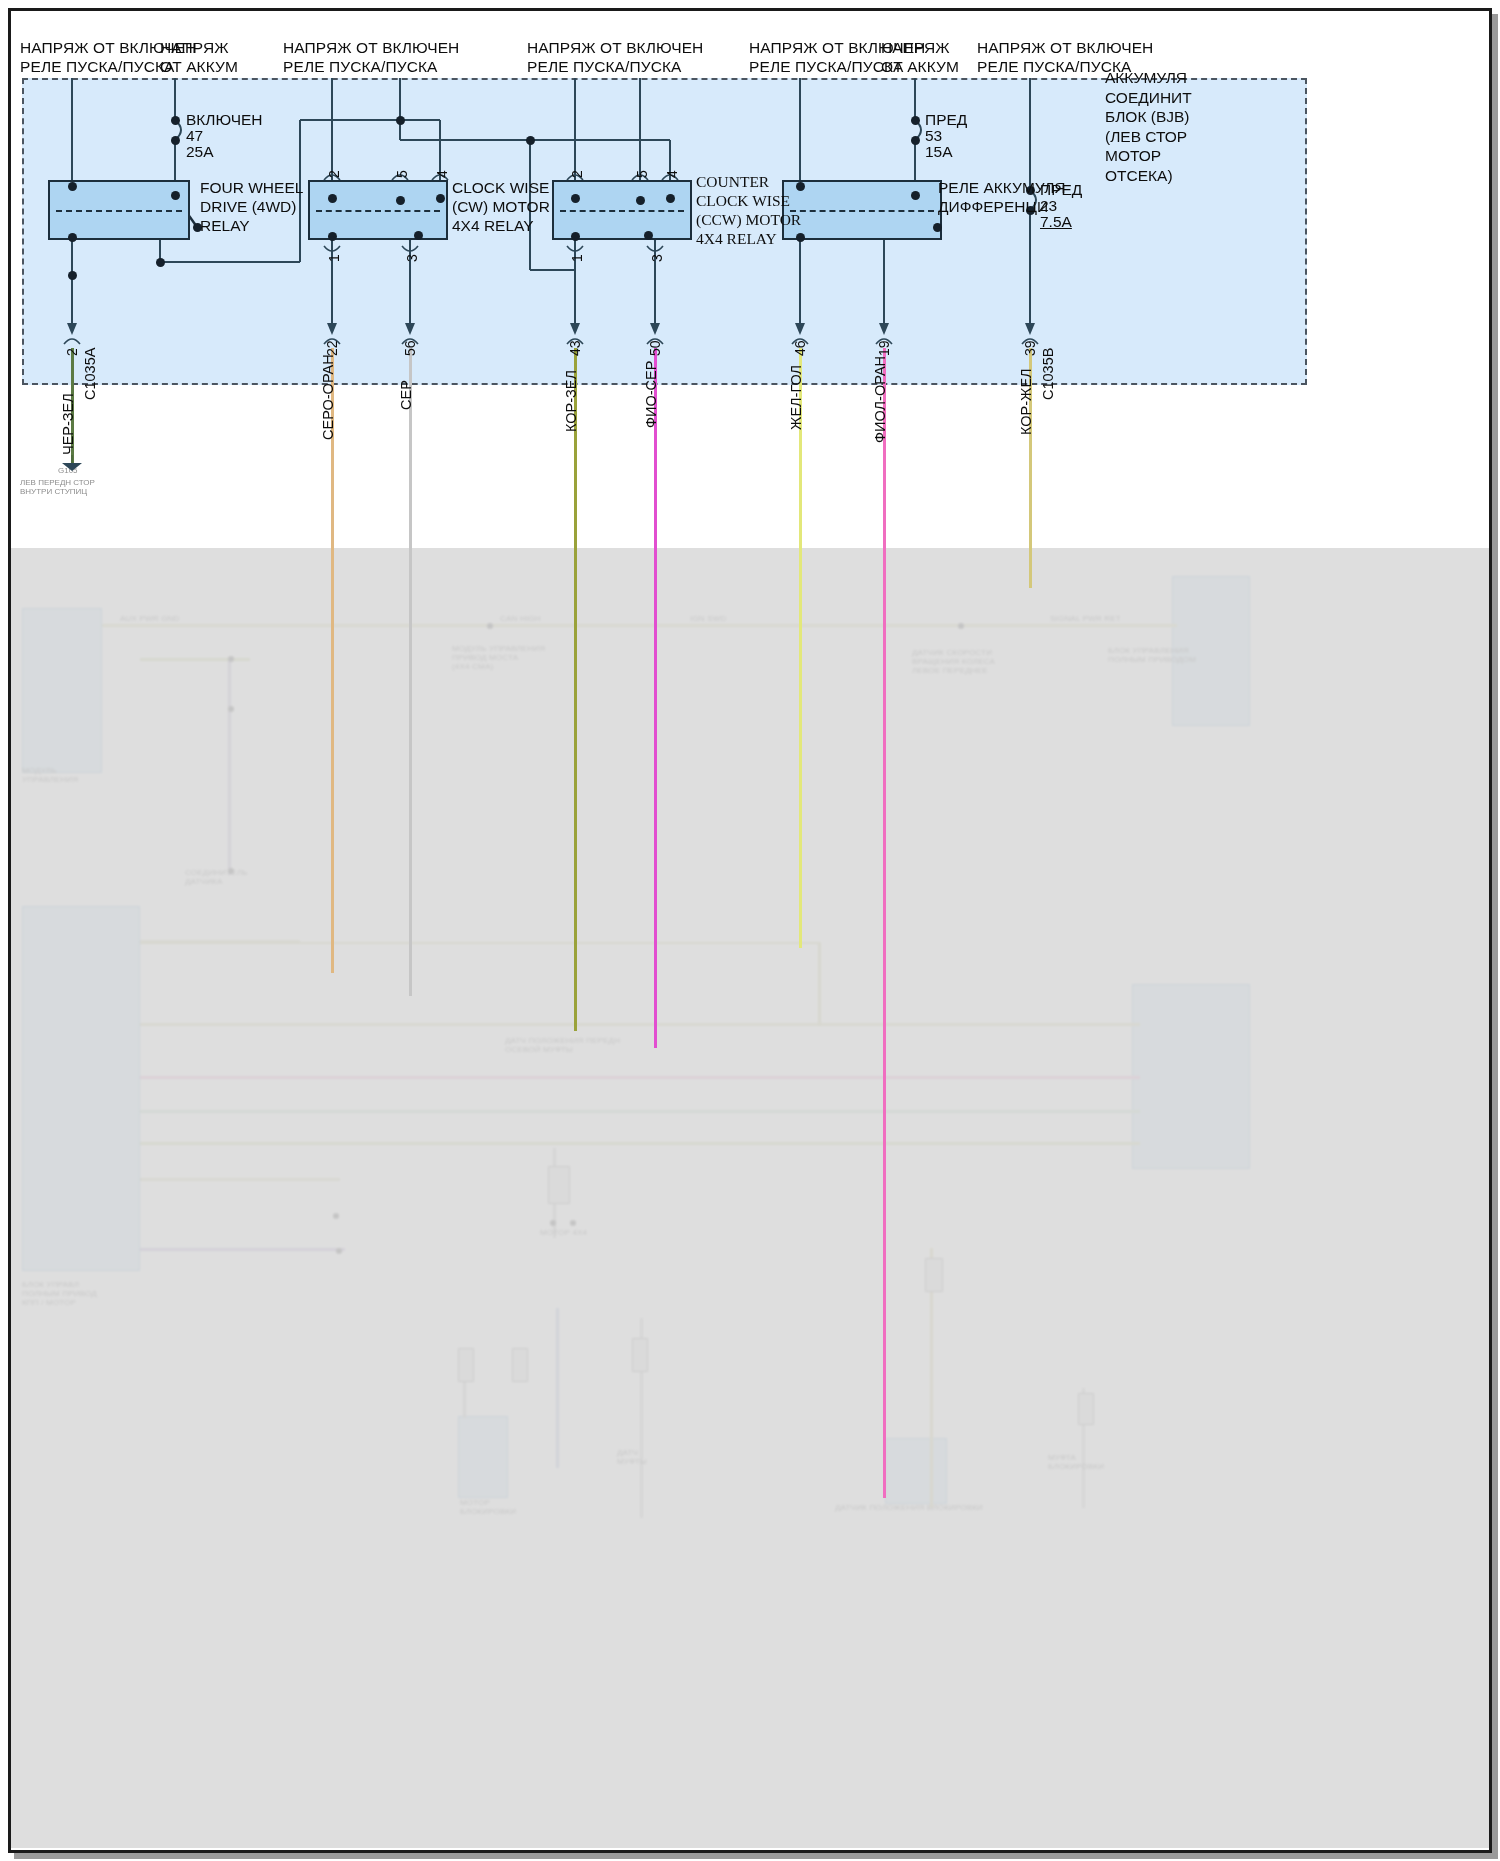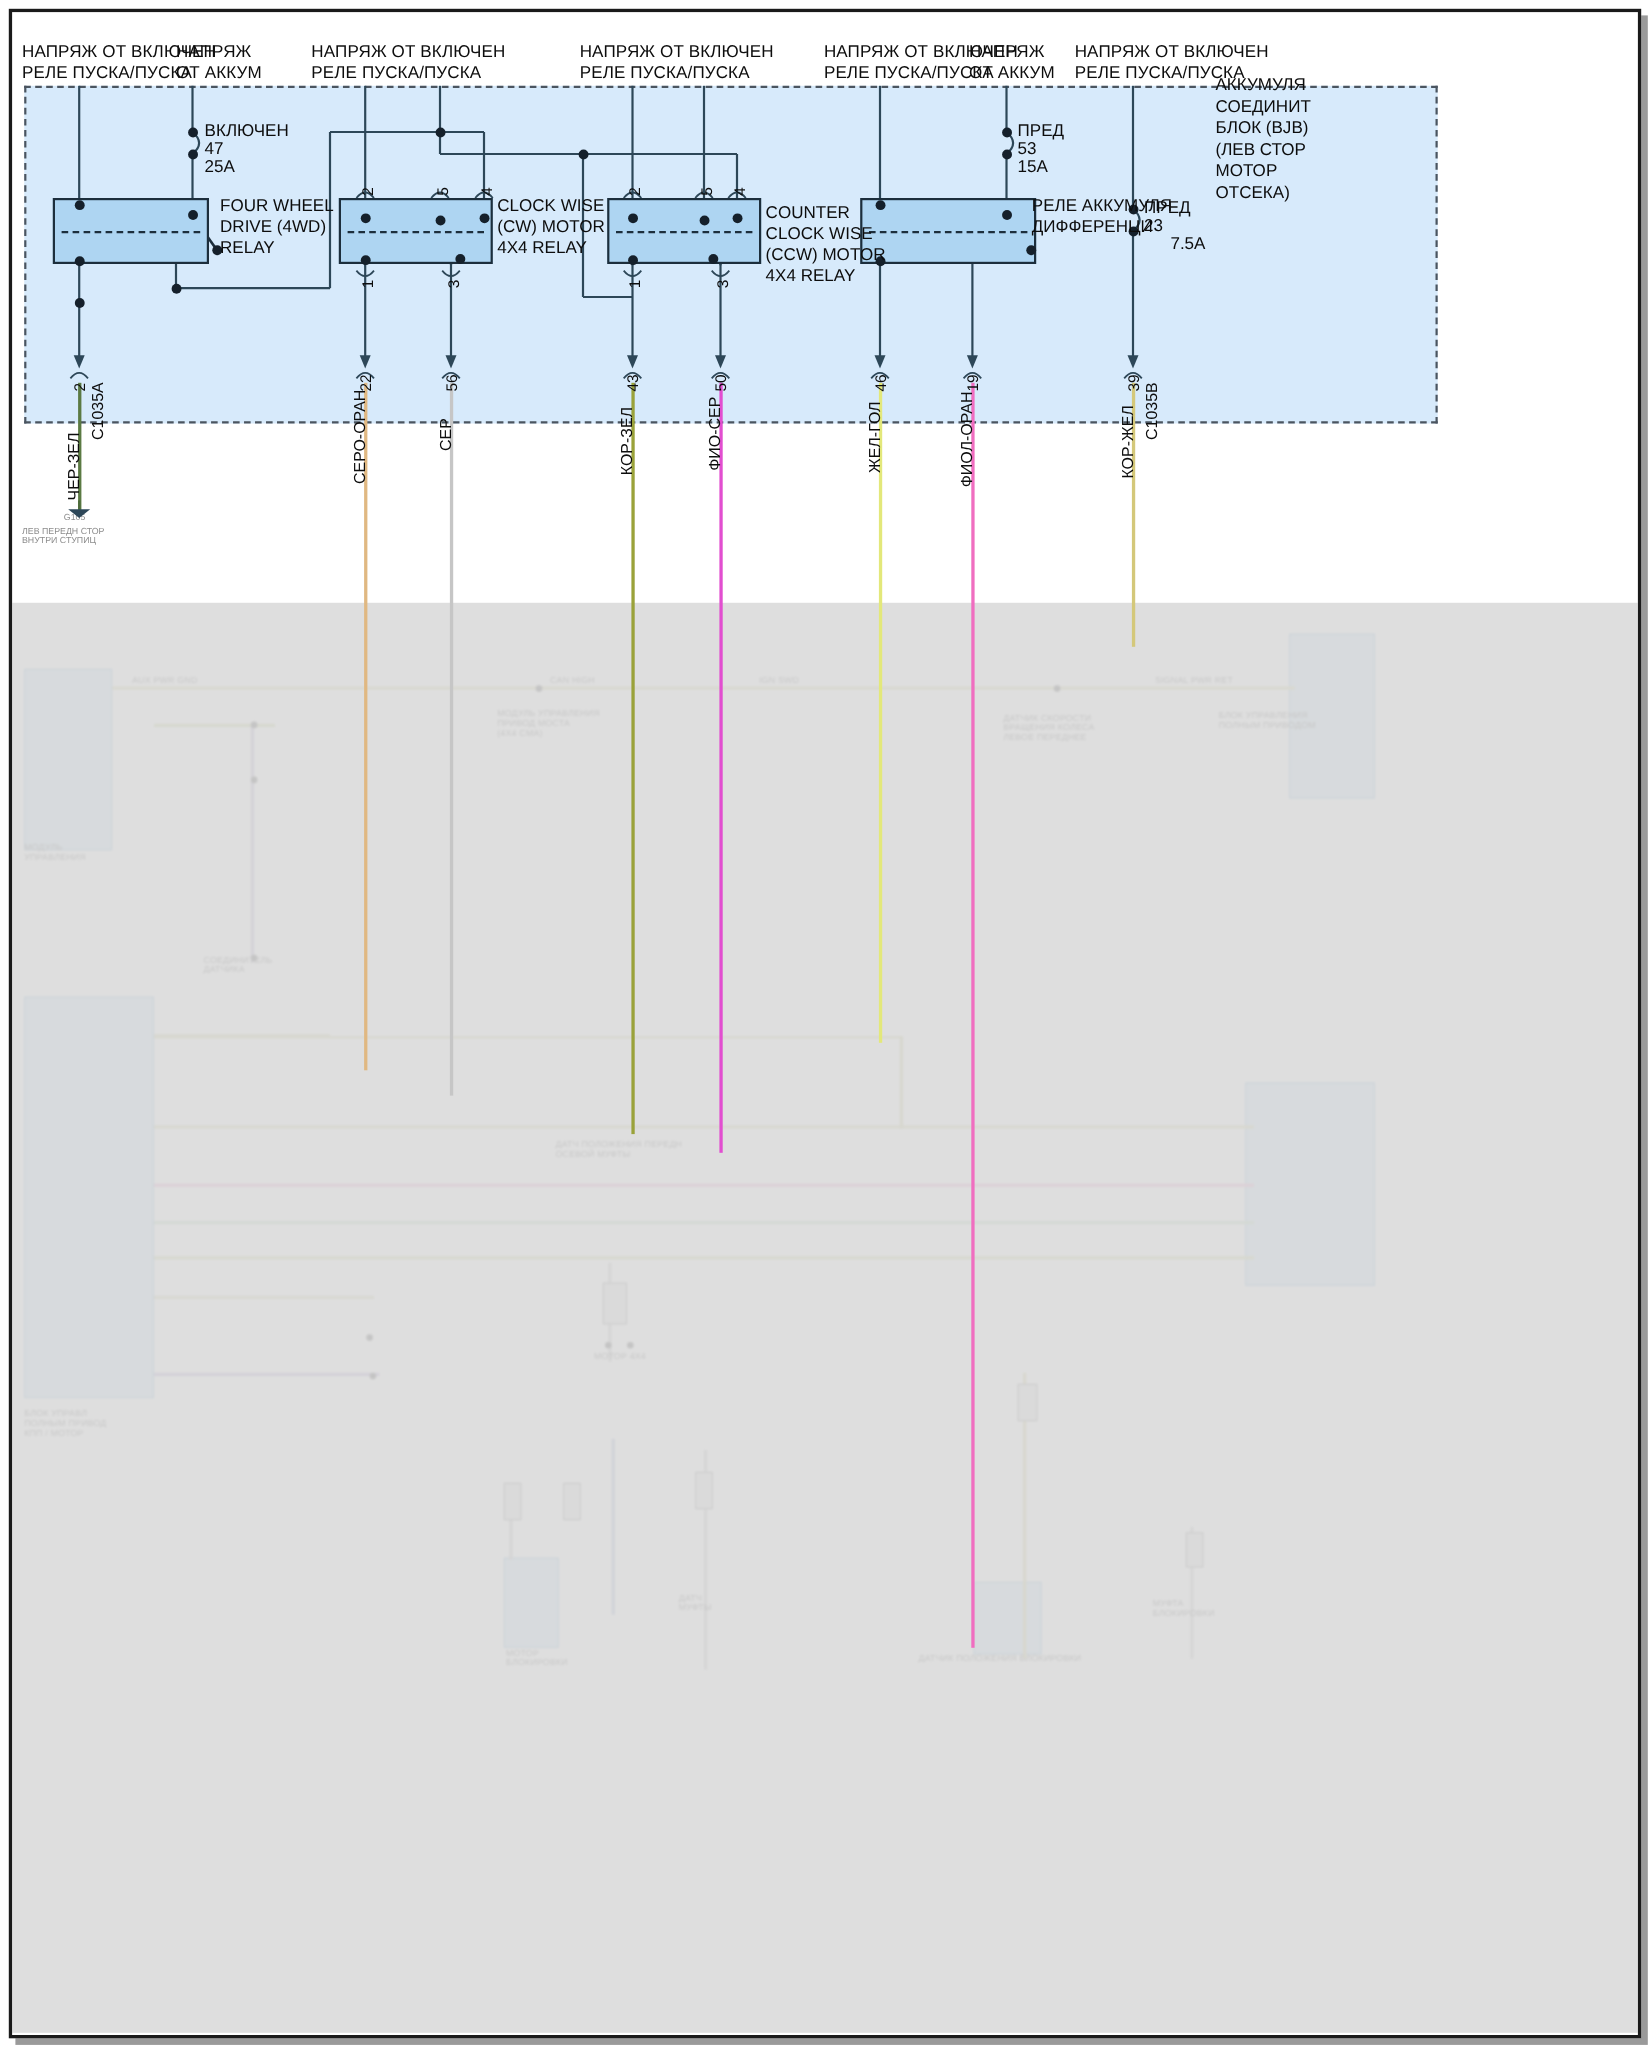--- a/index.html
+++ b/index.html
@@ -351,21 +351,21 @@
   <div class="relay" style="left:308px; top:180px; width:140px; height:60px;">
     <div class="relay-dash"></div>
   </div>
   <div class="relay-label" style="left:452px; top:178px;">CLOCK WISE
 (CW) MOTOR
 4X4 RELAY</div>
 
   <div class="relay" style="left:552px; top:180px; width:140px; height:60px;">
     <div class="relay-dash"></div>
   </div>
-  <div class="relay-label" style="left:696px; top:184px;">COUNTER
+  <div class="relay-label" style="left:696px; top:172px;font-family:Liberation Serif, serif;">COUNTER
 CLOCK WISE
 (CCW) MOTOR
 4X4 RELAY</div>
 
   <div class="relay" style="left:782px; top:180px; width:160px; height:60px;">
     <div class="relay-dash"></div>
   </div>
   <div class="relay-label" style="left:938px; top:178px;">РЕЛЕ АККУМУЛЯ
 ДИФФЕРЕНЦИ</div>
 
@@ -401,21 +401,21 @@
   <div class="fuse-text" style="left:186px; top:110px;">ВКЛЮЧЕН</div>
   <div class="fuse-text" style="left:186px; top:126px;">47</div>
   <div class="fuse-text" style="left:186px; top:142px;">25A</div>
 
   <div class="fuse-text" style="left:925px; top:110px;">ПРЕД</div>
   <div class="fuse-text" style="left:925px; top:126px;">53</div>
   <div class="fuse-text" style="left:925px; top:142px;">15A</div>
 
   <div class="fuse-text" style="left:1040px; top:180px;">ПРЕД</div>
   <div class="fuse-text" style="left:1040px; top:196px;">23</div>
-  <div class="fuse-text" style="left:1064px; top:212px;">7.5A</div>
+  <div class="fuse-text" style="left:1040px; top:212px;text-decoration:underline;">7.5A</div>
 
   <div class="pinnum" style="left:326px; top:178px;">2</div>
   <div class="pinnum" style="left:394px; top:178px;">5</div>
   <div class="pinnum" style="left:434px; top:178px;">4</div>
   <div class="pinnum" style="left:326px; top:262px;">1</div>
   <div class="pinnum" style="left:404px; top:262px;">3</div>
 
   <div class="pinnum" style="left:569px; top:178px;">2</div>
   <div class="pinnum" style="left:634px; top:178px;">5</div>
   <div class="pinnum" style="left:664px; top:178px;">4</div>

